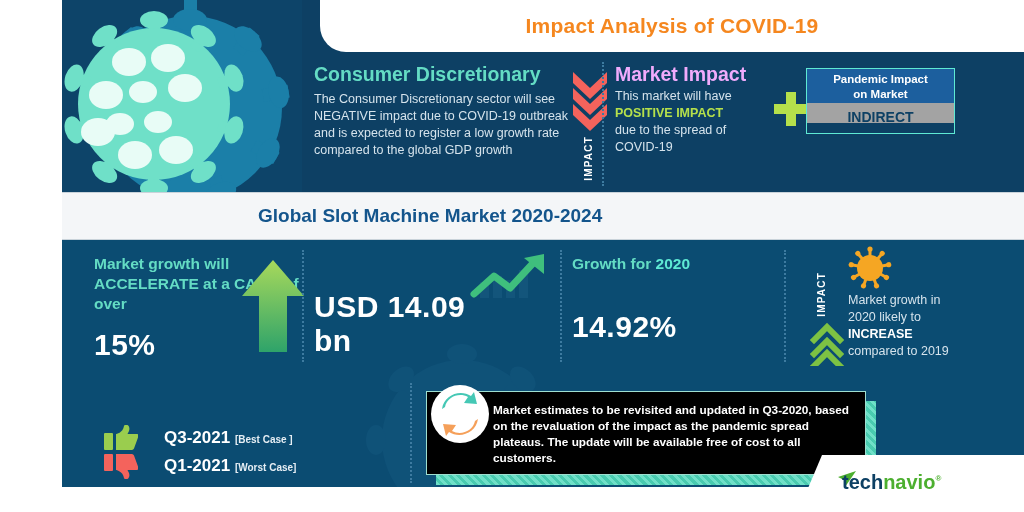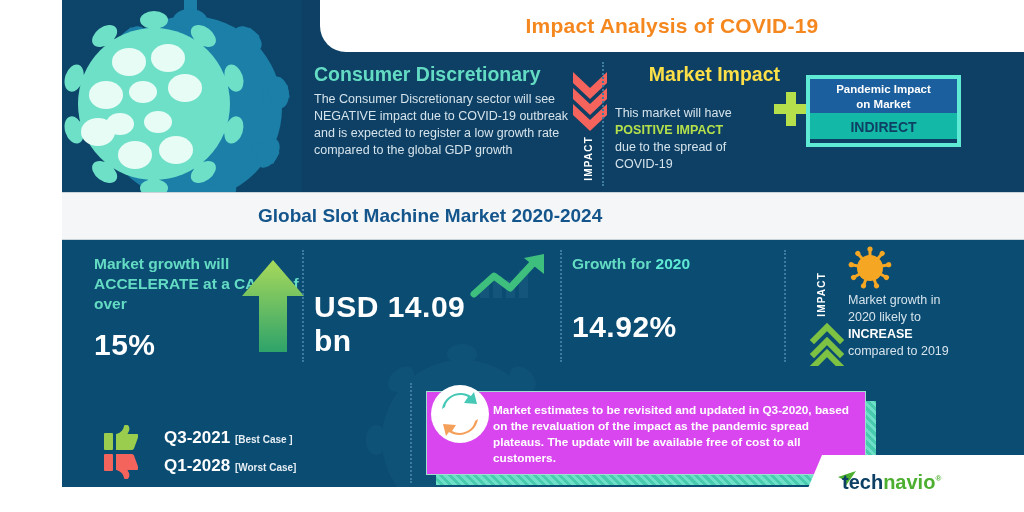--- a/index.html
+++ b/index.html
@@ -101,21 +101,21 @@
   .body-txt {
     color: #d5e3ec;
     font-size: 12.5px;
     line-height: 17px;
   }
 
   .cd-block { position: absolute; left: 252px; top: 63px; width: 258px; }
   .cd-title { font-size: 19.5px; color:#64dcc4; font-weight:bold; margin-bottom: 5px; }
 
   .mi-block { position: absolute; left: 553px; top: 63px; width: 165px; }
-  .mi-title { font-size: 19.5px; color:#fde047; font-weight:bold; margin-bottom: 19px; text-align: right; }
+  .mi-title { font-size: 19.5px; color:#f0abfc; font-weight:bold; margin-bottom: 2px; }
   .lime { color:#b5e04b; font-weight:bold; }
 
   
   .impact-strip-red {
     position: absolute; left: 505px; top: 70px;
     width: 46px; height: 115px;
   }
   .vert-label {
     position: absolute;
     color: #ffffff;
@@ -129,38 +129,38 @@
 
   
   .vdots {
     position: absolute;
     width: 0px;
     border-left: 2px dotted #3d7ba0;
   }
 
   
   .pandemic-badge {
-    position: absolute; left: 744px; top: 75px;
+    position: absolute; left: 744px; top: 68px;
     width: 147px; height: 64px;
-    border: 4px solid #5eead4;
+    border: 1px solid #5eead4;
   }
   .pb-head {
     height: 34px;
     background: #1c5f9e;
     color: #ffffff;
     font-size: 11.5px;
     font-weight: bold;
     text-align: center;
     line-height: 15px;
     padding-top: 3px;
     box-sizing: border-box;
   }
   .pb-body {
-    height: 26px;
-    background: #14b8a6;
+    height: 20px;
+    background: #a3a3a3;
     color: #0d4064;
     font-size: 14px;
     font-weight: bold;
     text-align: center;
     line-height: 29px;
   }
   .plus-sign {
     position: absolute; left: 712px; top: 92px;
     width: 34px; height: 34px;
   }
@@ -200,21 +200,21 @@
 
   
   .note-shadow {
     position:absolute; left:374px; top:28px;
     width:440px; height:84px;
     background: repeating-linear-gradient(45deg,#6fe0c8 0 3px,#49cbb0 3px 6px);
   }
   .note-box {
     position:absolute; left:364px; top:18px;
     width:440px; height:84px;
-    background:#d946ef;
+    background:#000000;
     border:1px solid #9fdfd0;
     box-sizing:border-box;
   }
   .note-txt {
     position:absolute; left:66px; top:10px; width:360px;
     color:#ffffff; font-size:11.8px; line-height:16px; font-weight:bold;
   }
   .refresh-circle {
     position:absolute; left:369px; top:12px;
     width:58px; height:58px; border-radius:50%;
@@ -566,21 +566,21 @@
       </div>
 
       <div class="case-row" style="top:80px;">
         <svg width="34" height="26">
           <g fill="#f4635c">
             <rect x="0" y="1" width="9" height="17" rx="1"></rect>
             <path d="M12 1 L12 17 C12 17 19 18 20 25 C21 28 27 26 25 20 L23.5 17 L33 17 C34.5 17 35 15 34 13.5 L30 2.5 C29.5 1 28 1 27 1 Z"></path>
           </g>
         </svg>
         <div class="case-txt">
-          <span>Q1-2028</span>
+          <span>Q1-2021</span>
           <span class="case-sub">[Worst Case]</span>
         </div>
       </div>
 
       <div class="vdots" style="left:348px; top:10px; height:100px;"></div>
 
       <div class="note-shadow"></div>
       <div class="note-box">
         <div class="note-txt">Market estimates to be revisited and updated in Q3-2020, based on the revaluation of the impact as the pandemic spread plateaus. The update will be available free of cost to all customers.</div>
       </div>

